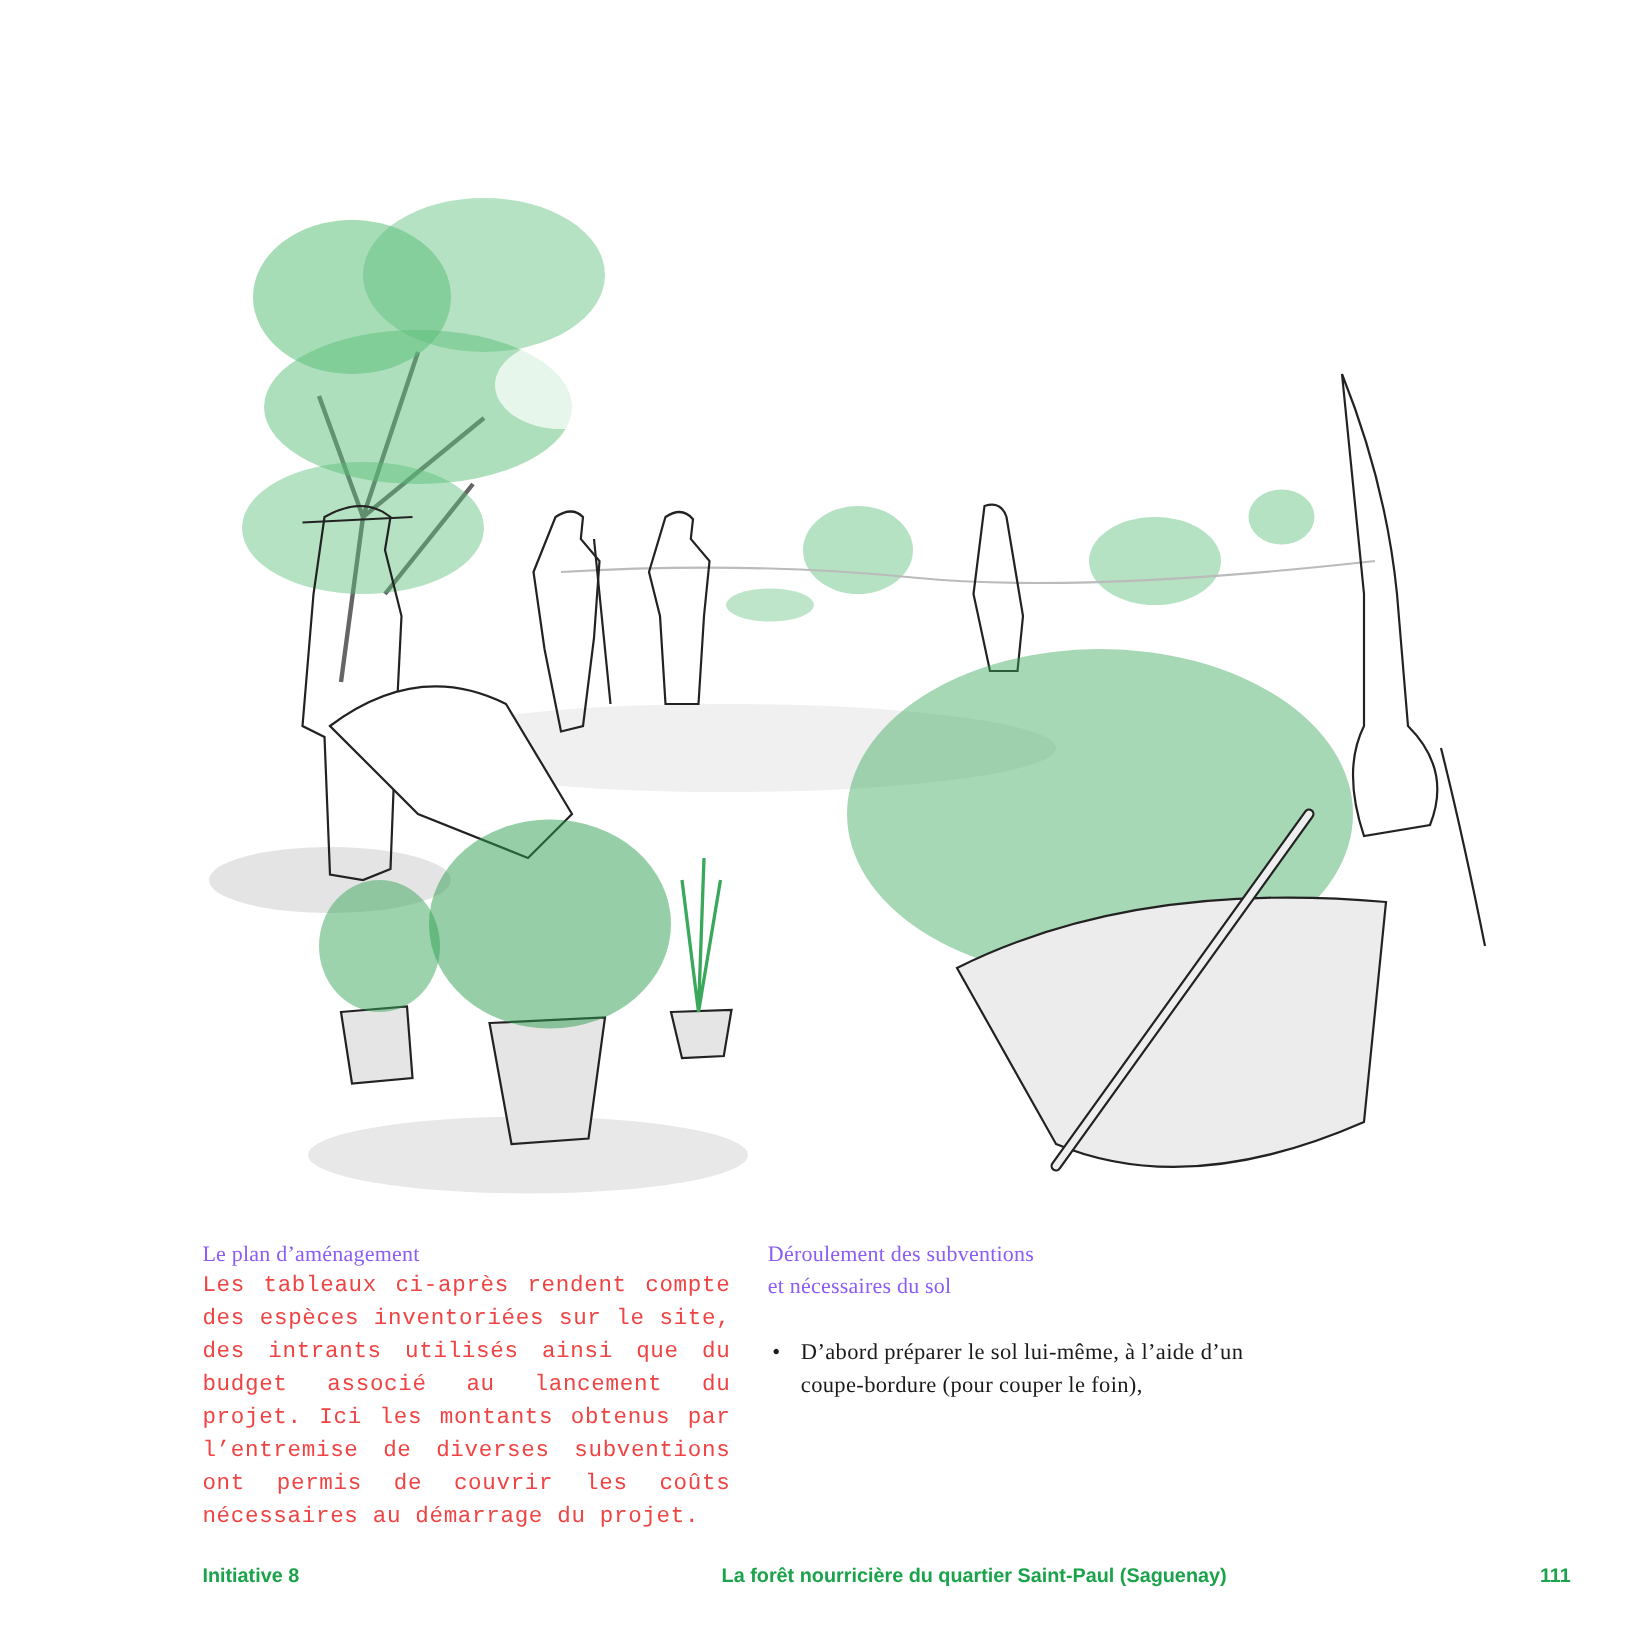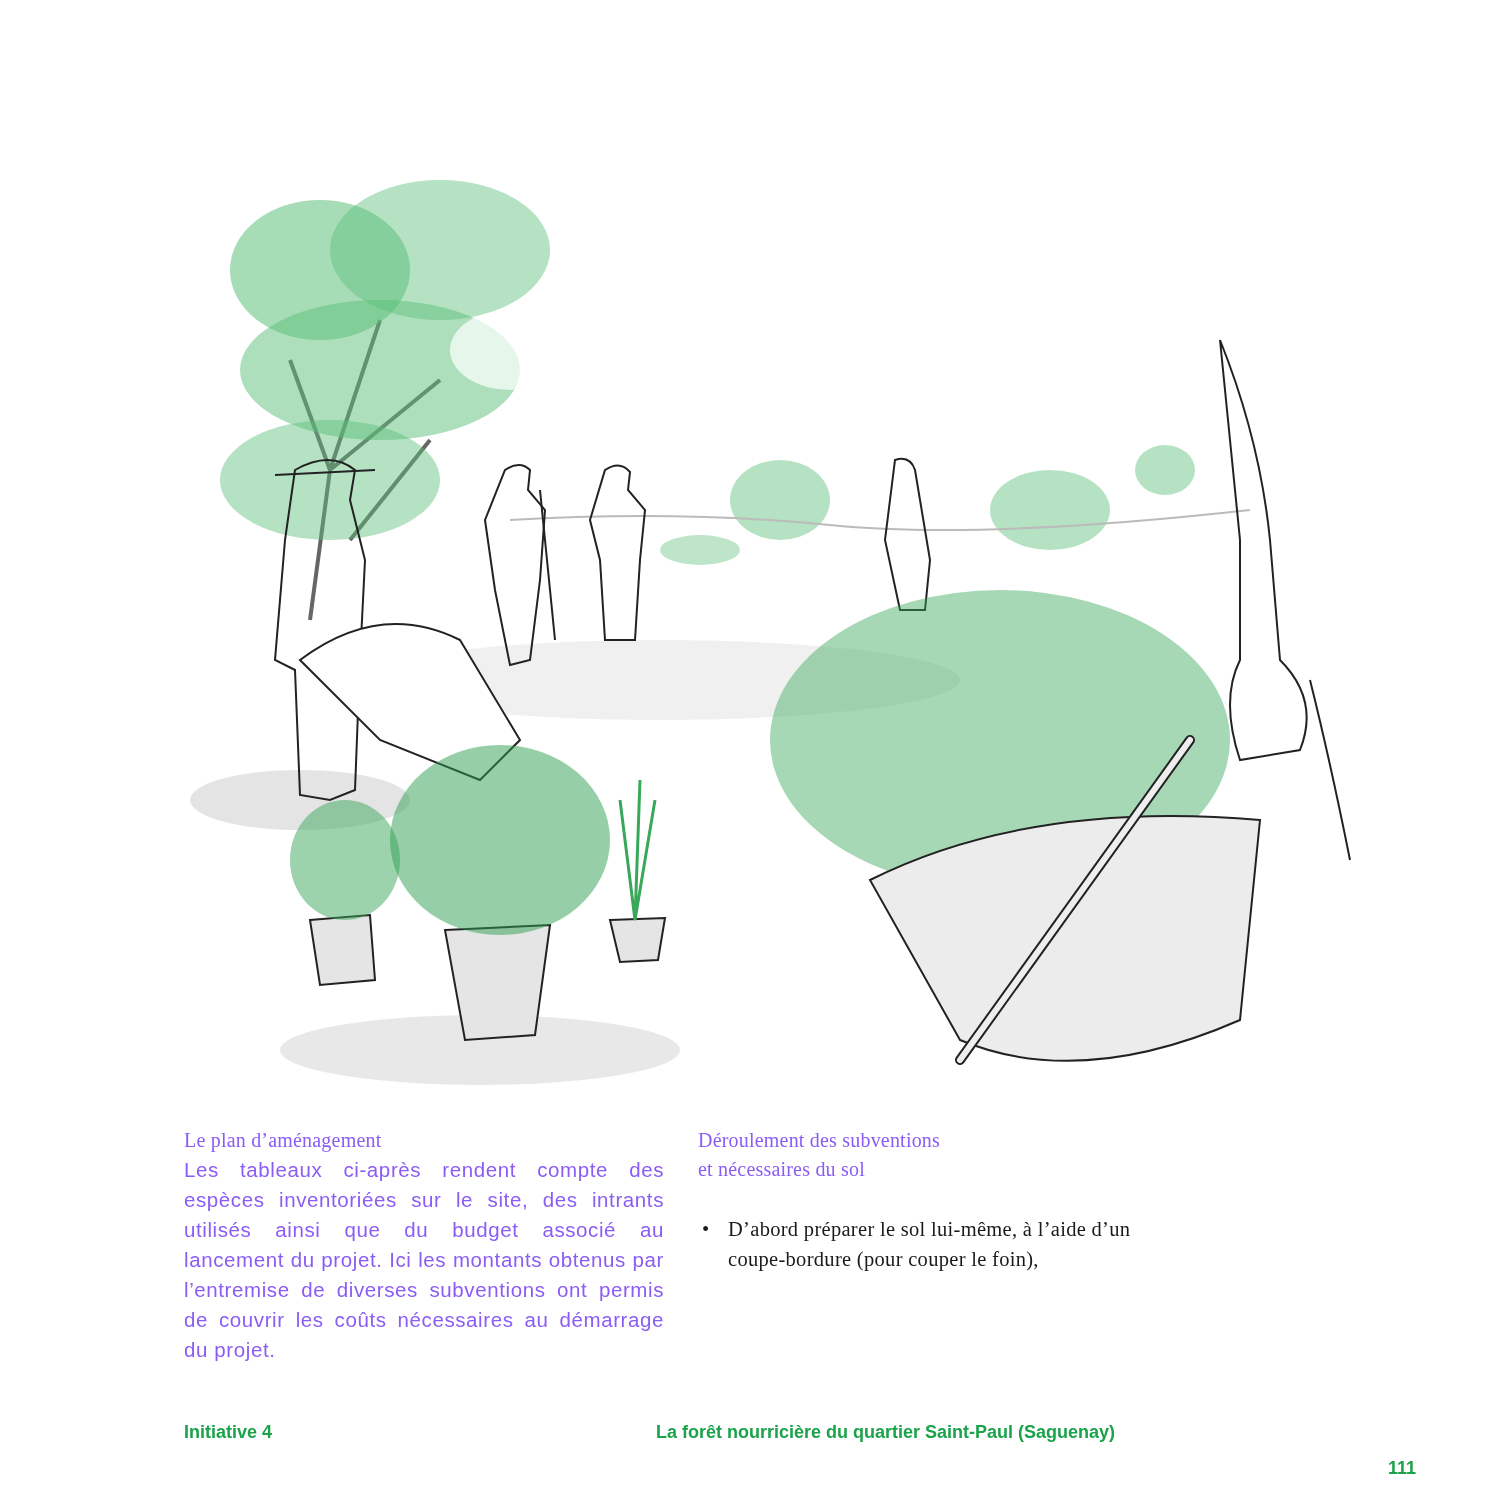--- a/index.html
+++ b/index.html
@@ -2,28 +2,28 @@
 <html><head>
 <meta charset="utf-8">
 <style>
   html, body { margin:0; padding:0; background:#ffffff; }
   body { width:1500px; height:1500px; position:relative; overflow:hidden; font-family:"DejaVu Serif", serif; }
   .illustration { position:absolute; left:180px; top:140px; width:1180px; height:960px; }
   .col { position:absolute; top:1126px; width:480px; }
   .col.left { left:184px; }
   .col.right { left:698px; }
   .heading { color:#8b5cf6; font-family:"Liberation Serif", serif; font-size:20px; line-height:29px; margin:0; font-weight:normal; letter-spacing:0.2px; }
-  .body { color:#8b5cf6; font-family:Liberation Sans, sans-serif; font-size:20.5px; line-height:30px; margin:0; text-align:justify; letter-spacing:0.6px; }
+  .body { color:#ef4444; font-family:Liberation Mono, monospace; font-size:20.5px; line-height:30px; margin:0; text-align:justify; letter-spacing:0.6px; }
   .bullets { list-style:none; margin:30px 0 0 0; padding:0; }
   .bullets li { position:relative; padding-left:30px; font-family:"Liberation Serif", serif; font-size:20.5px; line-height:30px; color:#1a1a1a; letter-spacing:0.3px; }
   .bullets li .dot { position:absolute; left:4px; top:0; }
   .footer { position:absolute; top:1422px; left:184px; right:68px; height:26px; font-family:"Liberation Sans", sans-serif; font-size:18px; color:#1aa34a; font-weight:bold; }
   .footer .f-left { position:absolute; left:0; }
   .footer .f-center { position:absolute; left:472px; }
-  .footer .f-right { position:absolute; right:16px;margin-top:36px; }
+  .footer .f-right { position:absolute; right:4px; }
 </style>
 </head>
 <body>
 
 <div class="illustration">
   <svg width="1180" height="960" viewBox="0 0 1180 960">
 
     <ellipse cx="120" cy="660" rx="110" ry="30" fill="#d9d9d9" opacity="0.7"></ellipse>
     <ellipse cx="300" cy="910" rx="200" ry="35" fill="#dedede" opacity="0.7"></ellipse>
     <ellipse cx="480" cy="540" rx="300" ry="40" fill="#e6e6e6" opacity="0.6"></ellipse>
@@ -89,16 +89,16 @@
   </h2>
   <ul class="bullets">
     <li>
       <span class="dot">•</span>
       <span>D’abord préparer le sol lui-même, à l’aide d’un coupe-bordure (pour couper le foin),</span>
     </li>
   </ul>
 </div>
 
 <div class="footer">
-  <span class="f-left">Initiative 4</span>
+  <span class="f-left">Initiative 8</span>
   <span class="f-center">La forêt nourricière du quartier Saint-Paul (Saguenay)</span>
   <span class="f-right">111</span>
 </div>
 
 </body></html>

